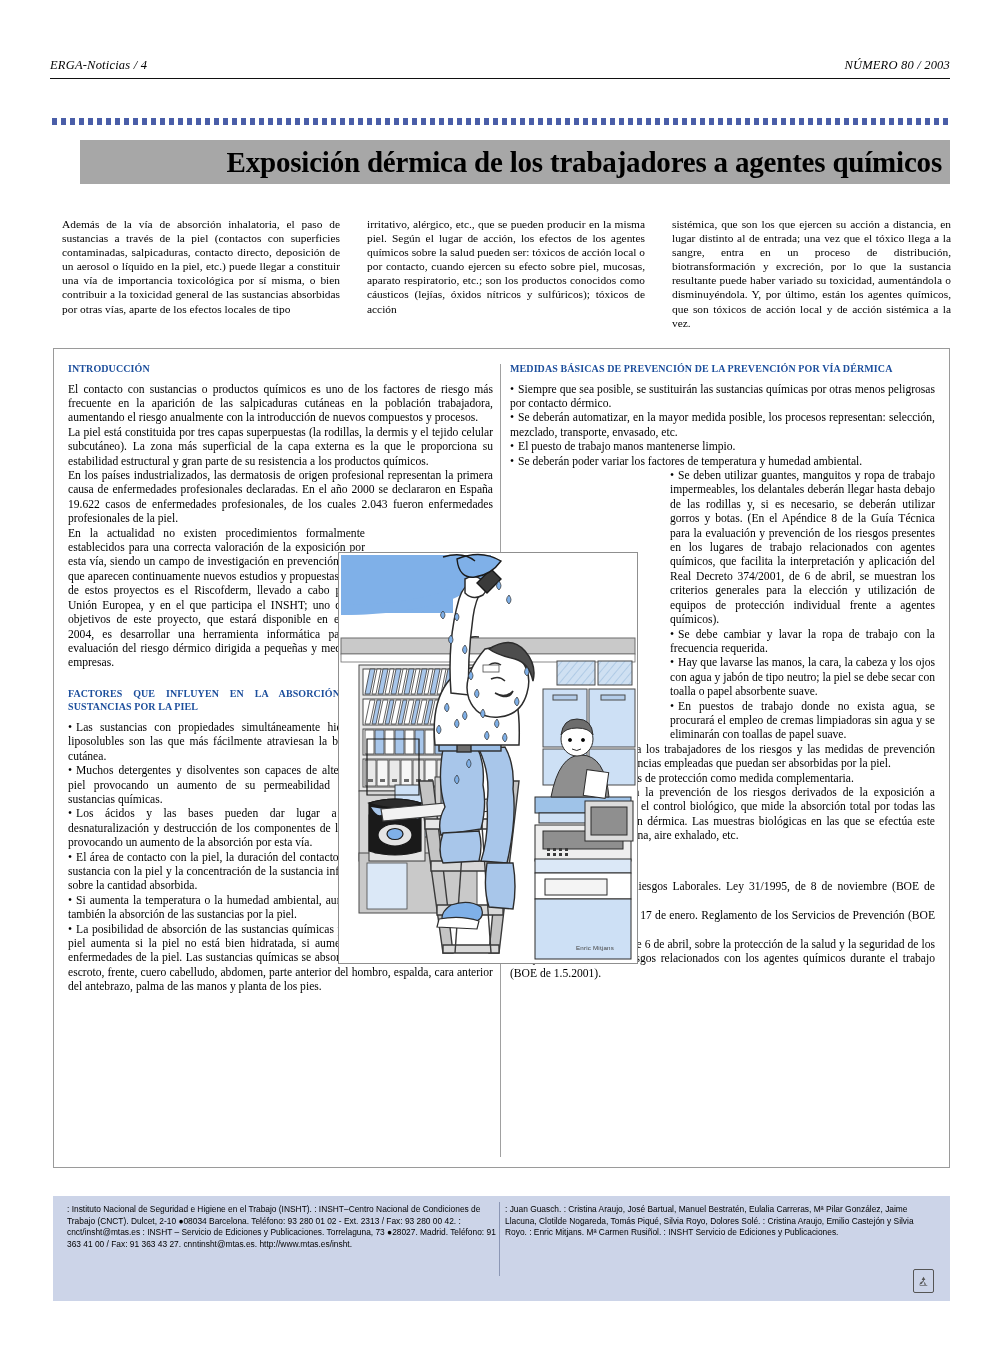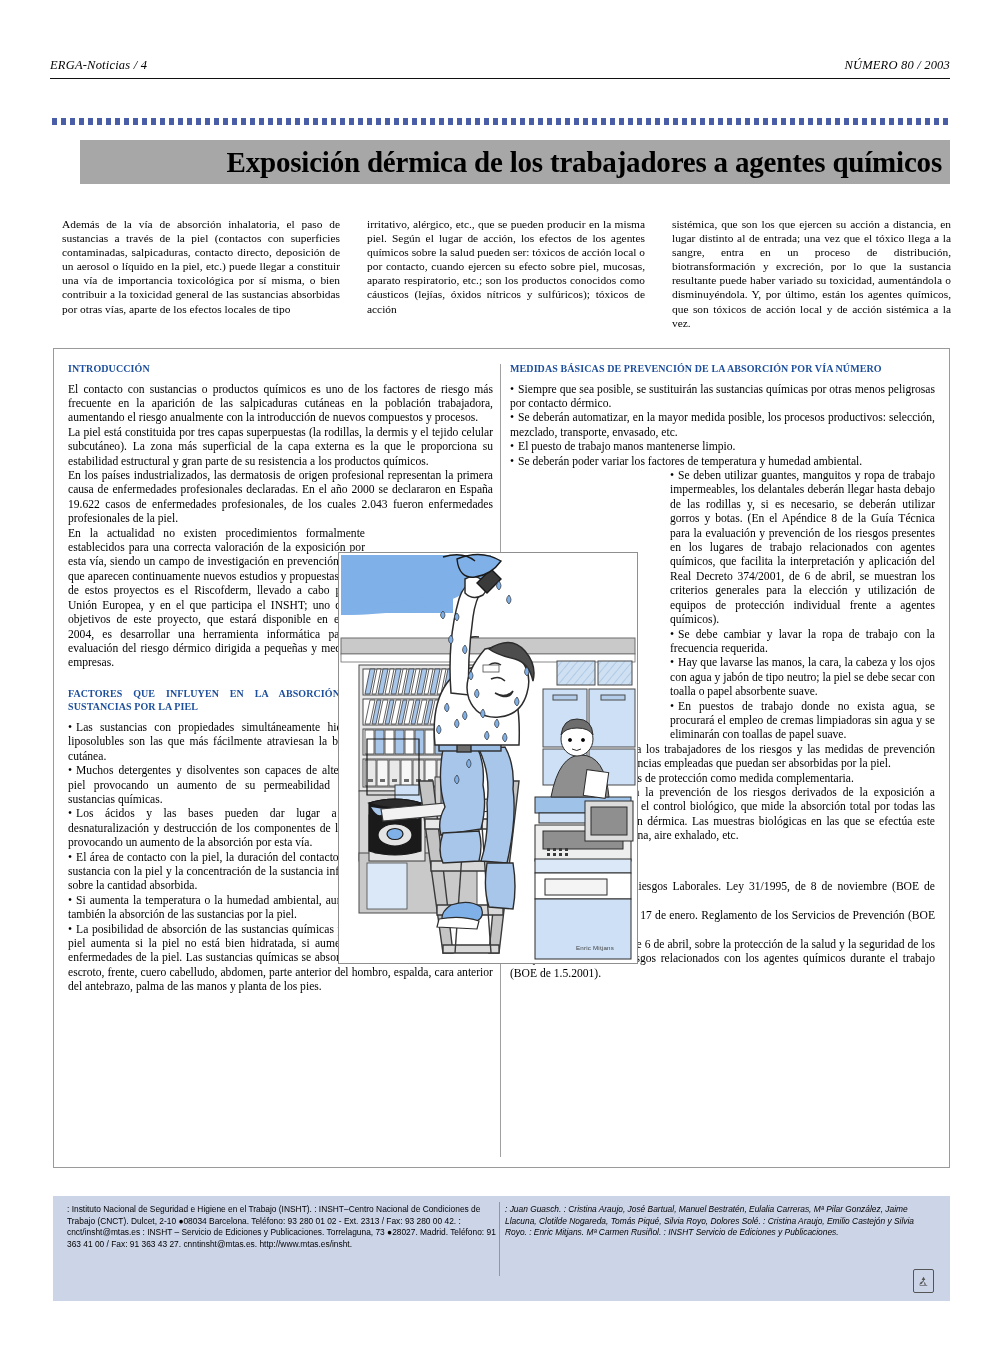--- a/index.html
+++ b/index.html
@@ -102,21 +102,21 @@
   .footer{
     position:absolute;left:53px;top:1196px;width:897px;height:105px;
     background:#ccd4e8;
   }
   .footer .fcol{
     position:absolute;top:8px;
     font-family:"Liberation Sans", sans-serif;
     font-size:8.4px;line-height:11.6px;color:#000;
   }
   .footer .fcol.l{left:14px;width:430px;}
-  .footer .fcol.r{left:452px;width:432px;font-style:italic;}
+  .footer .fcol.r{left:452px;width:432px;}
   .footer .vrule{
     position:absolute;left:446px;top:6px;width:1px;height:74px;background:#8c97b5;
   }
   .recycle{
     position:absolute;right:16px;bottom:8px;width:19px;height:22px;
     border:1px solid #555;border-radius:2px;background:#ccd4e8;
     display:flex;align-items:center;justify-content:center;
   }
   .recycle svg{display:block;}
 </style>
@@ -163,23 +163,23 @@
       <h2 class="sec gap">FACTORES QUE INFLUYEN EN LA ABSORCIÓN DE SUSTANCIAS POR LA PIEL</h2>
       <p class="b">Las sustancias con propiedades simultáneamente hidro y liposolubles son las que más fácilmente atraviesan la barrera cutánea.</p>
       <p class="b">Muchos detergentes y disolventes son capaces de alterar la piel provocando un aumento de su permeabilidad a las sustancias químicas.</p>
       <p class="b">Los ácidos y las bases pueden dar lugar a una desnaturalización y destrucción de los componentes de la piel provocando un aumento de la absorción por esta vía.</p>
       <p class="b">El área de contacto con la piel, la duración del contacto de la sustancia con la piel y la concentración de la sustancia influyen sobre la cantidad absorbida.</p>
       <p class="b">Si aumenta la temperatura o la humedad ambiental, aumenta también la absorción de las sustancias por la piel.</p>
       <p class="b">La posibilidad de absorción de las sustancias químicas por la piel aumenta si la piel no está bien hidratada, si aumenta su temperatura o si existen enfermedades de la piel. Las sustancias químicas se absorben de mayor a menor grado en: escroto, frente, cuero cabelludo, abdomen, parte anterior del hombro, espalda, cara anterior del antebrazo, palma de las manos y planta de los pies.</p>
     </div>
 
     <div class="bcol right">
-      <h2 class="sec">MEDIDAS BÁSICAS DE PREVENCIÓN DE LA ABSORCIÓN POR VÍA NÚMERO</h2>
+      <h2 class="sec">MEDIDAS BÁSICAS DE PREVENCIÓN DE LA PREVENCIÓN POR VÍA DÉRMICA</h2>
       <p class="b">Siempre que sea posible, se sustituirán las sustancias químicas por otras menos peligrosas por contacto dérmico.</p>
-      <p class="b">Se deberán automatizar, en la mayor medida posible,  los procesos productivos: selección, mezclado, transporte, envasado, etc.</p>
+      <p class="b">Se deberán automatizar, en la mayor medida posible,  los procesos representan: selección, mezclado, transporte, envasado, etc.</p>
       <p class="b">El puesto de trabajo manos mantenerse limpio.</p>
       <p class="b">Se deberán poder variar los factores de temperatura y humedad ambiental.</p>
       <div class="imgwrap-right"></div>
       <p class="b">Se deben utilizar guantes, manguitos y ropa de trabajo impermeables, los delantales deberán llegar hasta debajo de las rodillas y, si es necesario, se deberán utilizar gorros y botas. (En el Apéndice 8 de la Guía Técnica para la evaluación y prevención de los riesgos presentes en los lugares de trabajo relacionados con agentes químicos, que facilita la interpretación y aplicación del Real Decreto 374/2001, de 6 de abril, se muestran los criterios generales para la elección y utilización de equipos de protección individual frente a agentes químicos).</p>
       <p class="b">Se debe cambiar y lavar la ropa de trabajo con la frecuencia requerida.</p>
       <p class="b">Hay que lavarse las manos, la cara, la cabeza y los ojos con agua y jabón de tipo neutro; la piel se debe secar con toalla o papel absorbente suave.</p>
       <p class="b">En puestos de trabajo donde no exista agua, se procurará el empleo de cremas limpiadoras sin agua y se eliminarán con toallas de papel suave.</p>
       <p class="b">Se informará y formará a los trabajadores de los riesgos y las medidas de prevención adecuadas frente a las sustancias empleadas que puedan ser absorbidas por la piel.</p>
       <p class="b">Se pueden emplear cremas de protección como medida complementaria.</p>
       <p class="b">Uno de los medios para la prevención de los riesgos derivados de la exposición a contaminantes químicos es el control biológico, que mide la absorción total por todas las rutas, no sólo la exposición dérmica. Las muestras biológicas en las que se efectúa este control incluyen sangre, orina, aire exhalado, etc.</p>

